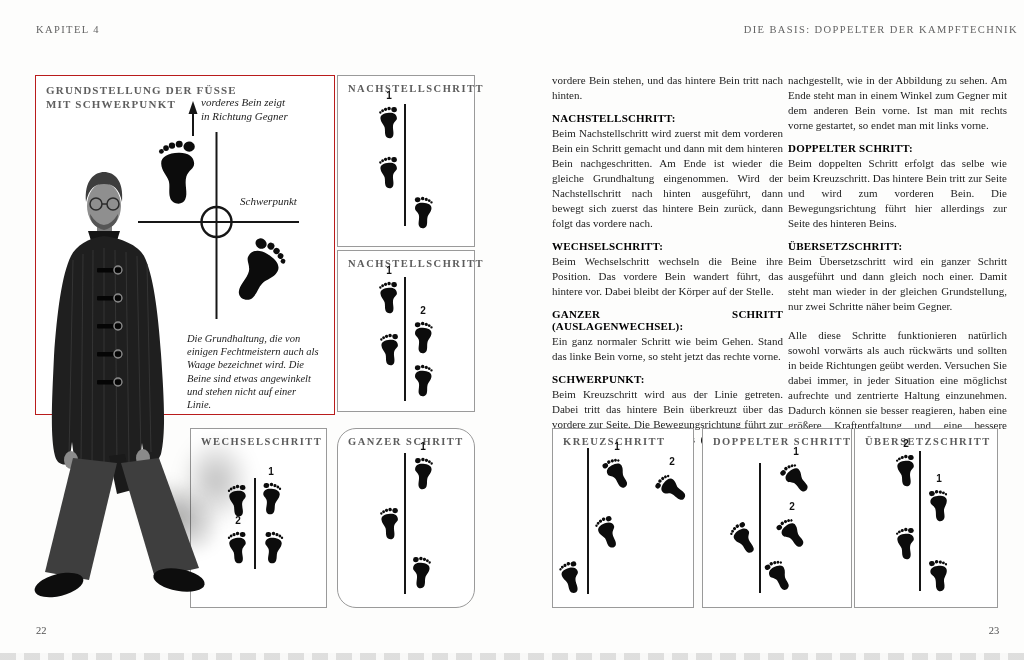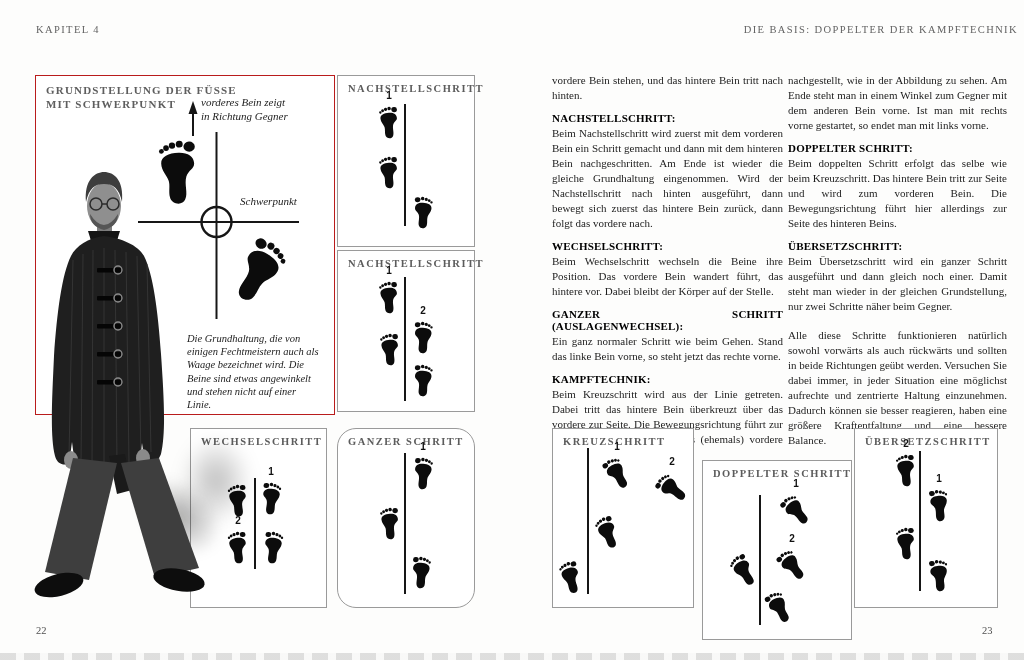--- a/index.html
+++ b/index.html
@@ -245,21 +245,21 @@
         </g>
         <text x="119" y="36" class="foot-label">2</text>
         <g transform="translate(55,104) rotate(-22) scale(-1,1)">
           <use href="#footprint" x="-9.5" y="-19" width="19" height="38"></use>
         </g>
         <g transform="translate(18,149) rotate(-15) scale(-1,1)">
           <use href="#footprint" x="-9.5" y="-19" width="19" height="38"></use>
         </g>
       </svg>
   </div>
-  <div class="step-box" style="left:702px;top:428px;width:150px;height:180px;margin-top:32px;">
+  <div class="step-box" style="left:702px;top:428px;width:150px;height:180px;">
     <div class="step-title">DOPPELTER SCHRITT</div>
     <svg class="feet-svg" width="140" height="178">
         <line x1="57" x2="57" y1="34" y2="164" class="step-line"></line>
         <g transform="translate(93,50) rotate(-40)">
           <use href="#footprint" x="-9.5" y="-19" width="19" height="38"></use>
         </g>
         <text x="93" y="26" class="foot-label">1</text>
         <g transform="translate(89,105) rotate(-38)">
           <use href="#footprint" x="-9.5" y="-19" width="19" height="38"></use>
         </g>
@@ -294,29 +294,29 @@
   </div>
 
   <div class="col" style="left:552px;top:73px;width:231px;">
     <p>vordere Bein stehen, und das hintere Bein tritt nach hinten.</p>
     <h4>NACHSTELLSCHRITT:</h4>
     <p>Beim Nachstellschritt wird zuerst mit dem vorderen Bein ein Schritt gemacht und dann mit dem hinteren Bein nachgeschritten. Am Ende ist wieder die gleiche Grundhaltung eingenommen. Wird der Nachstellschritt nach hinten ausgeführt, dann bewegt sich zuerst das hintere Bein zurück, dann folgt das vordere nach.</p>
     <h4>WECHSELSCHRITT:</h4>
     <p>Beim Wechselschritt wechseln die Beine ihre Position. Das vordere Bein wandert führt, das hintere vor. Dabei bleibt der Körper auf der Stelle.</p>
     <h4>GANZER SCHRITT (AUSLAGENWECHSEL):</h4>
     <p>Ein ganz normaler Schritt wie beim Gehen. Stand das linke Bein vorne, so steht jetzt das rechte vorne.</p>
-    <h4>KAMPFTECHNIK:</h4>
+    <h4>SCHWERPUNKT:</h4>
     <p>Beim Kreuzschritt wird aus der Linie getreten. Dabei tritt das hintere Bein überkreuzt über das vordere zur Seite. Die Bewegungsrichtung führt zur Seite des vorderen Beins. Das (ehemals) vordere Bein wird dann</p>
   </div>
   <div class="col" style="left:788px;top:73px;width:219px;">
     <p>nachgestellt, wie in der Abbildung zu sehen. Am Ende steht man in einem Winkel zum Gegner mit dem anderen Bein vorne. Ist man mit rechts vorne gestartet, so endet man mit links vorne.</p>
     <h4>DOPPELTER SCHRITT:</h4>
     <p>Beim doppelten Schritt erfolgt das selbe wie beim Kreuzschritt. Das hintere Bein tritt zur Seite und wird zum vorderen Bein. Die Bewegungsrichtung führt hier allerdings zur Seite des hinteren Beins.</p>
     <h4>ÜBERSETZSCHRITT:</h4>
     <p>Beim Übersetzschritt wird ein ganzer Schritt ausgeführt und dann gleich noch einer. Damit steht man wieder in der gleichen Grundstellung, nur zwei Schritte näher beim Gegner.</p>
     <p class="gap">Alle diese Schritte funktionieren natürlich sowohl vorwärts als auch rückwärts und sollten in beide Richtungen geübt werden. Versuchen Sie dabei immer, in jeder Situation eine möglichst aufrechte und zentrierte Haltung einzunehmen. Dadurch können sie besser reagieren, haben eine größere Kraftentfaltung und eine bessere Balance.</p>
   </div>
 
   <div class="pagenum" style="left:36px;">22</div>
-  <div class="pagenum" style="left:982px;width:24px;text-align:left;">23</div>
+  <div class="pagenum" style="left:982px;width:24px;text-align:center;">23</div>
 
   <div class="edge-strip"></div>
 </div>
 
 </body></html>

